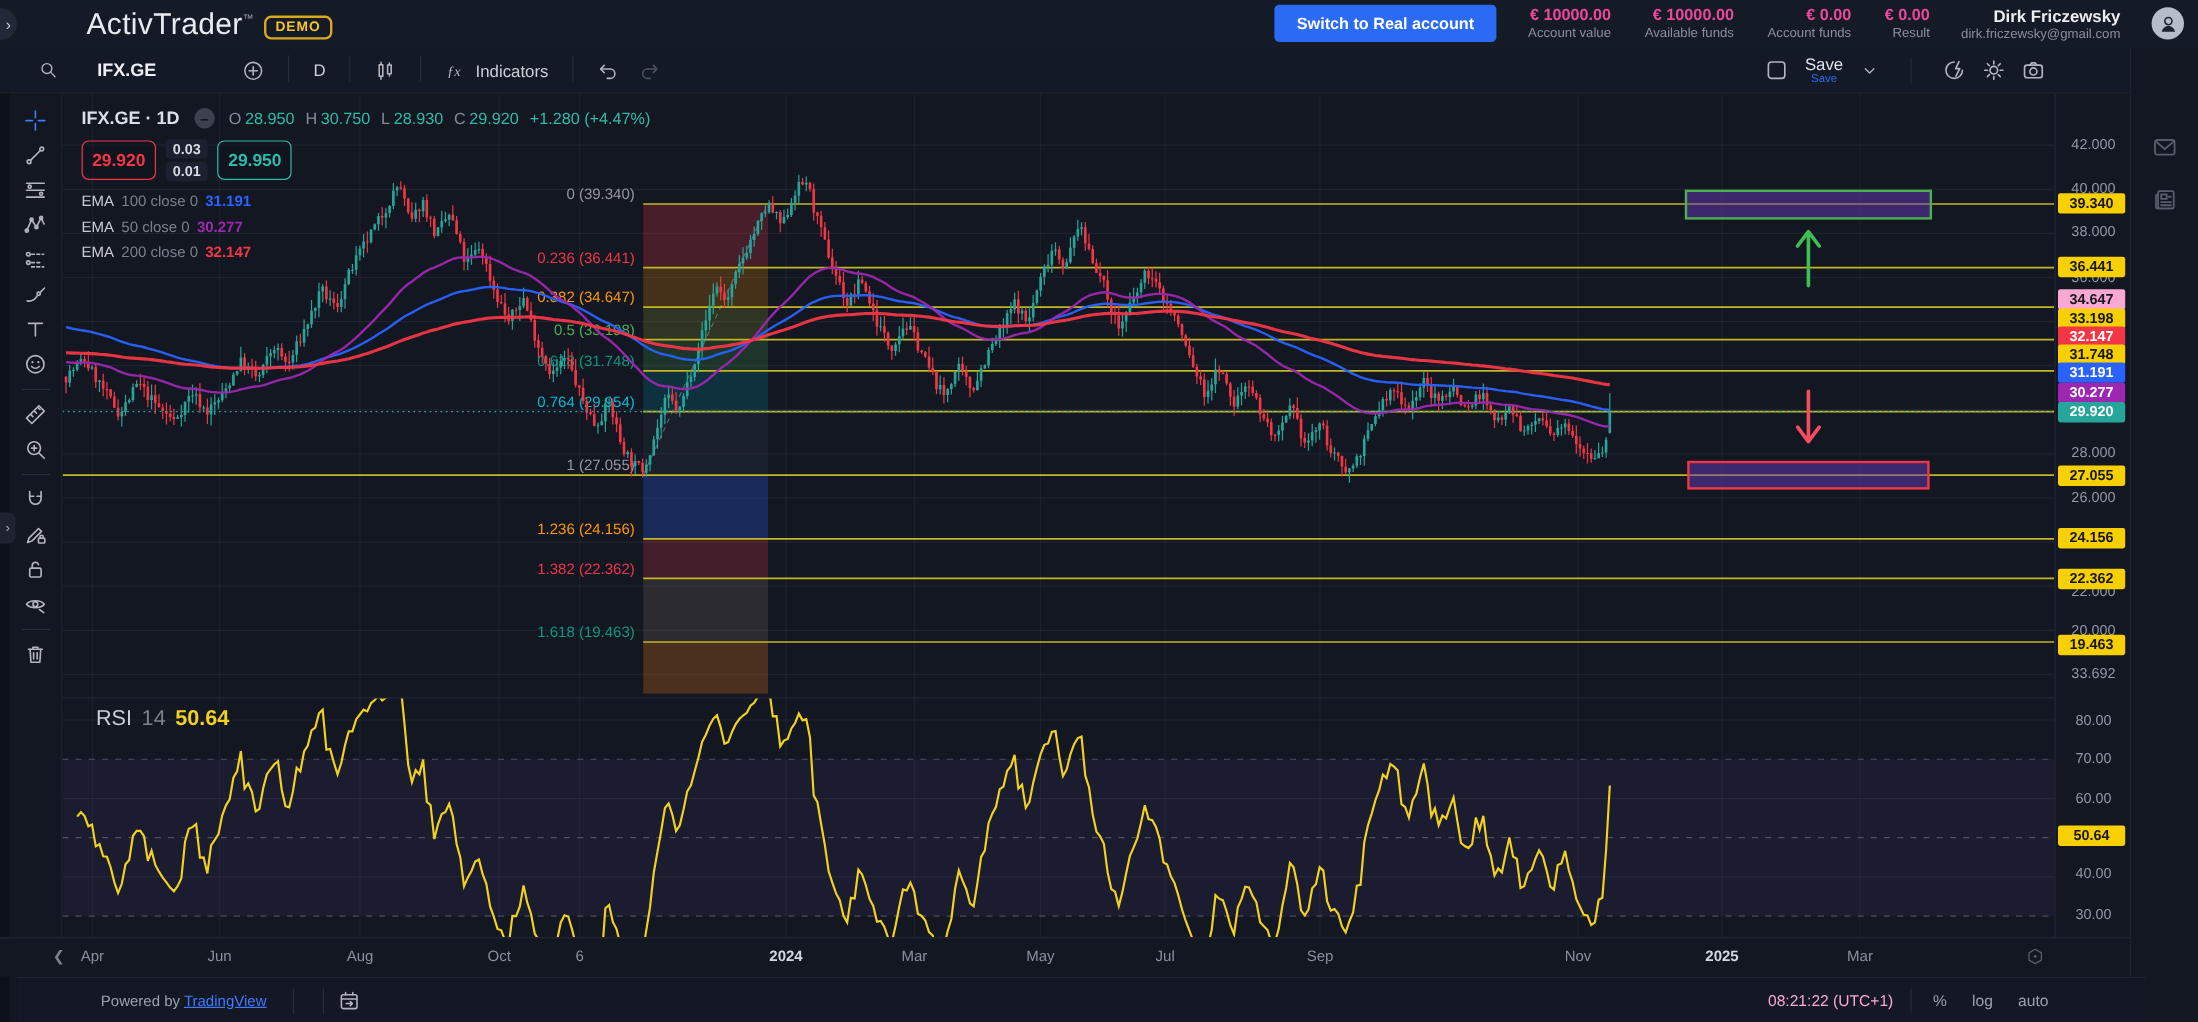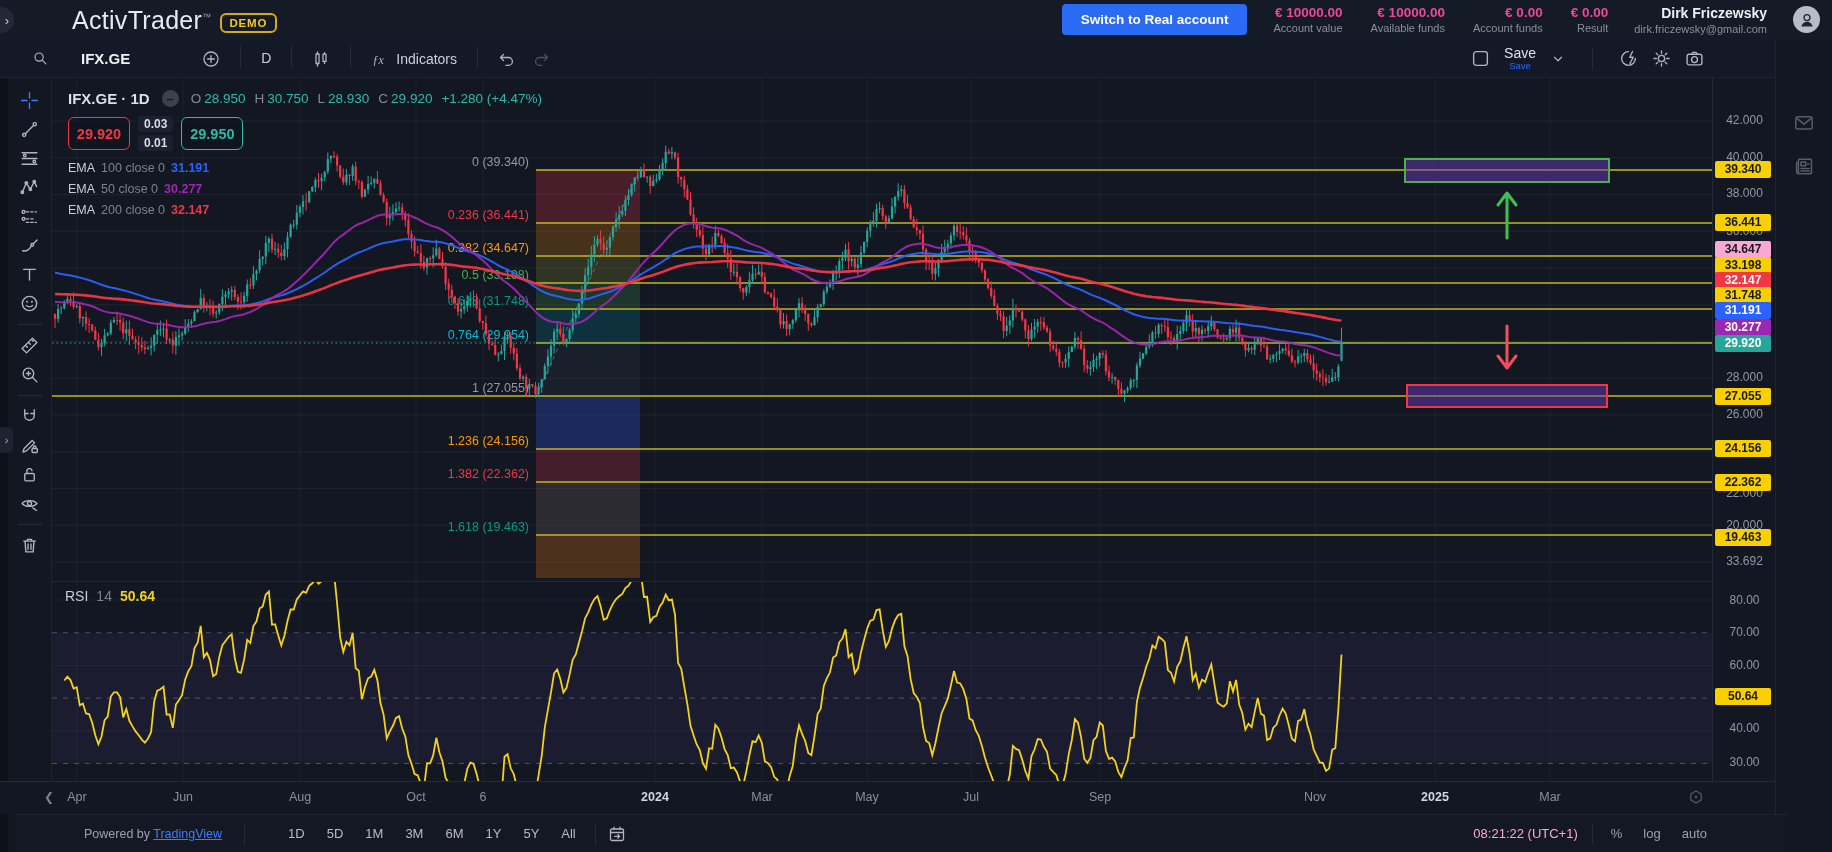--- a/index.html
+++ b/index.html
@@ -101,21 +101,21 @@
        background:rgba(10,14,22,.35);}
   #bid-btn{border:1.5px solid #f23645;color:#f23645;}
   #ask-btn{border:1.5px solid #2dbba8;color:#2dbba8;}
   #spread-stack{display:flex;flex-direction:column;gap:3px;align-items:center;}
   .spread-val{background:#1b2130;border-radius:3px;padding:1px 6px;color:#d8dbe3;
        font-size:12px;font-weight:600;}
   #ema-rows{margin-top:10px;display:flex;flex-direction:column;gap:4px;}
   .ema-row{display:flex;gap:6px;font-size:12.5px;height:17px;pointer-events:auto;cursor:pointer;}
   .ema-name{color:#c9cdd6;}
   .ema-params{color:#7c818c;}
-  #rsi-legend{left:65px;top:588px;display:flex;gap:8px;font-size:14px;align-items:center;}
+  #rsi-legend{left:80px;top:588px;display:flex;gap:8px;font-size:18px;align-items:center;}
   #rsi-name{color:#c9cdd6;}
   #rsi-period{color:#7c818c;}
 </style>
 </head>
 <body>
 
 <div id="app">
 
   <svg id="chart-svg" width="1832" height="852" viewBox="0 0 1832 852">
     <defs>
@@ -532,30 +532,20 @@
       <div class="tl" style="left: 1100px;">Sep</div>
       <div class="tl" style="left: 1315px;">Nov</div>
       <div class="tl bold" style="left: 1435px;">2025</div>
       <div class="tl" style="left: 1550px;">Mar</div>
     </div>
 
   <div id="bottom-bar" class="panel">
     <span id="powered"><span>Powered by</span>
       <span id="tv-link">TradingView</span></span>
     <div class="tb-divider" style="margin-left:22px;"></div>
-    <div id="range-buttons">
-        <span class="range-btn">1D</span>
-        <span class="range-btn">5D</span>
-        <span class="range-btn">1M</span>
-        <span class="range-btn">3M</span>
-        <span class="range-btn">6M</span>
-        <span class="range-btn">1Y</span>
-        <span class="range-btn">5Y</span>
-        <span class="range-btn">All</span>
-      </div>
     <div class="tb-divider"></div>
     <span class="icon-btn" id="ic-cal">
         <svg width="18" height="18" viewBox="0 0 18 18" fill="none" stroke="currentColor" stroke-width="1.3" stroke-linecap="round" stroke-linejoin="round">
           <rect x="2.5" y="4" width="13" height="11.5" rx="1.5"></rect>
           <path d="M2.5 7.5h13M6 4V2.2M12 4V2.2"></path>
           <path d="M6.5 11.3h5M9.9 9.6l1.7 1.7-1.7 1.7"></path>
         </svg>
       </span>
     <div id="bbar-right">
       <span id="clock">08:21:22 (UTC+1)</span>

